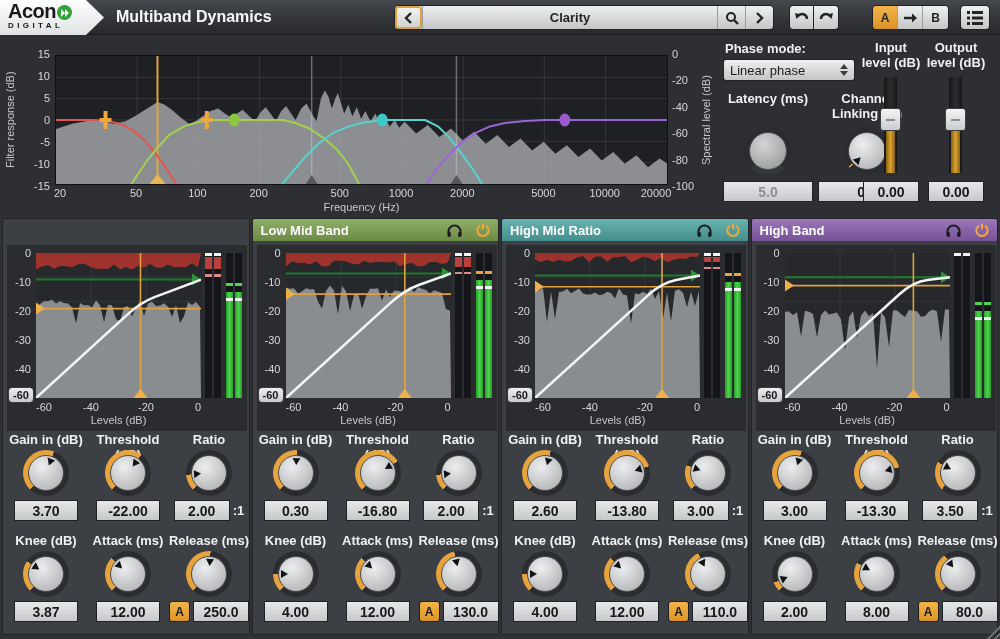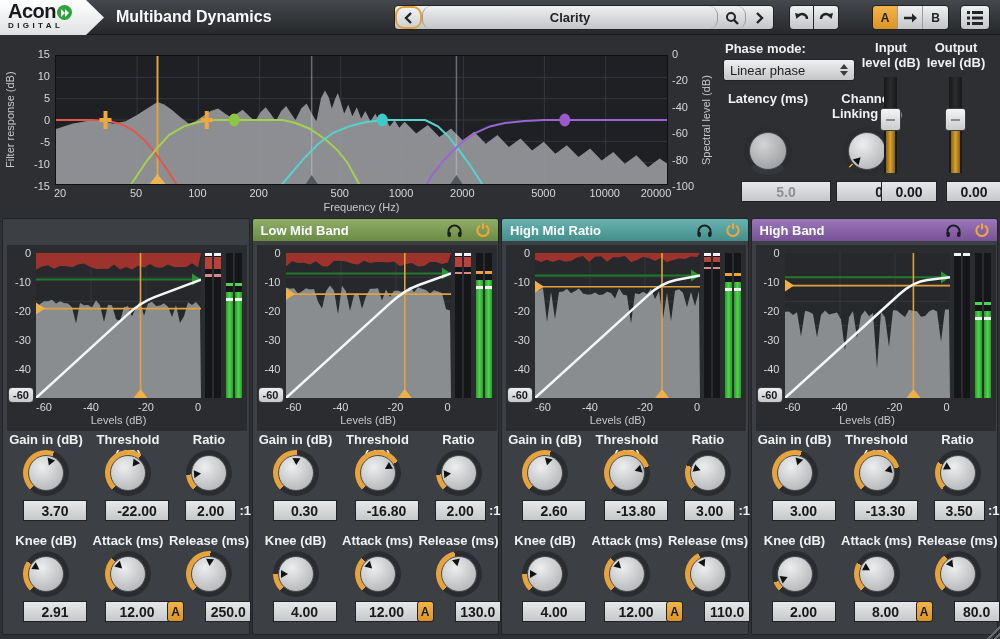--- a/index.html
+++ b/index.html
@@ -7,21 +7,21 @@
   body { font-family:"Liberation Sans", sans-serif; background:#2f3134; color:#e8eaec; position:relative; }
 
   
   .topbar { position:relative; height:35px; background:linear-gradient(#45484c,#26282b); border-bottom:1px solid #191a1c; }
   .logo { position:absolute; left:0; top:0; width:104px; height:35px; background:linear-gradient(#ffffff,#dfe1e3); clip-path:polygon(0 0,86px 0,104px 17.5px,86px 35px,0 35px); display:flex; flex-direction:column; align-items:flex-start; padding:2px 0 0 8px; }
   .brand-top { font-size:20px; font-weight:bold; color:#17191b; line-height:19px; letter-spacing:0; display:flex; align-items:center; }
   .brand-top .playdot { display:inline-flex; width:15px; height:15px; border-radius:50%; background:#2fa33a; margin:2px 1px 0 1px; align-items:center; justify-content:center; }
   .brand-bottom { font-size:8px; font-weight:bold; color:#17191b; letter-spacing:3.4px; line-height:9px; }
   .title { position:absolute; left:116px; top:8px; font-size:16px; font-weight:bold; color:#fafbfc; }
   .preset-group { position:absolute; left:394px; top:5px; width:380px; height:25px; display:flex; background:linear-gradient(#eef0f1,#c3c5c7); border-radius:4px; border:1px solid #202225; overflow:hidden; }
-  .preset-group .seg { display:flex; align-items:center; justify-content:center; color:#222426;border-radius:9px; }
+  .preset-group .seg { display:flex; align-items:center; justify-content:center; color:#222426; }
   .pg-prev { width:27px; border:2px solid #e0a23a; border-radius:4px; background:linear-gradient(#f2f3f4,#cfd1d3); }
   .pg-name { flex:1; font-size:13px; font-weight:bold; border-left:1px solid #9a9c9e; border-right:1px solid #9a9c9e; }
   .pg-search { width:28px; border-right:1px solid #9a9c9e; }
   .pg-next { width:27px; }
   .tb-btn { position:absolute; top:5px; height:25px; background:linear-gradient(#eef0f1,#c3c5c7); border:1px solid #202225; border-radius:4px; display:flex; align-items:center; justify-content:center; color:#222426; font-weight:bold; }
   .undo { left:789px; width:25px; border-top-right-radius:0; border-bottom-right-radius:0; }
   .redo { left:814px; width:25px; border-left:none; border-top-left-radius:0; border-bottom-left-radius:0; }
   .ab-group { position:absolute; left:872px; top:5px; height:25px; display:flex; border:1px solid #202225; border-radius:4px; overflow:hidden; }
   .ab-seg { width:25px; display:flex; align-items:center; justify-content:center; font-size:12px; font-weight:bold; color:#222426; background:linear-gradient(#eef0f1,#c3c5c7); border-right:1px solid #9a9c9e; }
   .ab-seg:last-child { border-right:none; }
@@ -41,21 +41,21 @@
 
   
   .master { position:absolute; left:715px; top:0; width:285px; height:183px; font-size:13px; }
   .m-label { position:absolute; font-weight:bold; color:#f0f1f2; }
   .m-sel { position:absolute; left:8px; top:24px; width:132px; height:22px; background:linear-gradient(#eef0f1,#c3c5c7); border:1px solid #202225; border-radius:3px; color:#1c1e20; font-size:13px; display:flex; align-items:center; padding:0 6px; }
   .m-sel .spin { margin-left:auto; display:flex; flex-direction:column; gap:2px; }
   .m-sel .spin i { width:0; height:0; border-left:4px solid transparent; border-right:4px solid transparent; display:block; }
   .m-sel .spin i.up { border-bottom:5px solid #3a3c3e; }
   .m-sel .spin i.dn { border-top:5px solid #3a3c3e; }
   .two-line { text-align:center; line-height:15px; }
-  .valbox { position:absolute; height:21px; background:linear-gradient(#e6e8ea,#c6c8ca); border:1px solid #202225; color:#17191b; font-size:14px; font-weight:bold; display:flex; align-items:center; justify-content:center;margin-left:18px; }
+  .valbox { position:absolute; height:21px; background:linear-gradient(#e6e8ea,#c6c8ca); border:1px solid #202225; color:#17191b; font-size:14px; font-weight:bold; display:flex; align-items:center; justify-content:center; }
   .valbox.dim { color:#8e9092; }
   
   .knob { position:absolute; border-radius:50%; }
   .knob .ring { position:absolute; inset:0; border-radius:50%; }
   .knob .face { position:absolute; border-radius:50%; background:radial-gradient(circle at 38% 32%, #eceeef, #c2c4c6 60%, #a9abad); border:1px solid #4a4c4f; }
   .knob .ptr { position:absolute; inset:0; }
   .knob .ptr i { position:absolute; left:50%; top:17%; width:0; height:0; transform:translateX(-50%); border-left:4px solid transparent; border-right:4px solid transparent; border-top:7px solid #111214; }
   
   .vslider { position:absolute; width:22px; }
   .vslider .track { position:absolute; left:4px; top:0; width:13px; height:100%; background:linear-gradient(90deg,#16181a,#2a2c2e,#16181a); }
@@ -394,21 +394,21 @@
         <div class="kwrap">
             <div class="knob" style="left:0;top:0;width:46px;height:46px;">
         <div class="ring" style="background:conic-gradient(from 225deg, #e7a33c 0 78.8deg, #2a2c2f 78.8deg 360deg);"></div>
         <div class="face" style="left:5px;top:5px;width:36px;height:36px;"></div>
         <div class="ptr" style="transform:rotate(-56.3deg);">
                 <i></i>
               </div>
             </div>
           </div>
         <div class="vrow">
-            <div class="valbox">2.91</div>
+            <div class="valbox">3.87</div>
           </div>
       </div>
       <div class="kcell" style="left:84px; top:101px;">
         <div class="klabel">Attack (ms)</div>
         <div class="kwrap">
             <div class="knob" style="left:0;top:0;width:46px;height:46px;">
         <div class="ring" style="background:conic-gradient(from 225deg, #e7a33c 0 88.3deg, #2a2c2f 88.3deg 360deg);"></div>
         <div class="face" style="left:5px;top:5px;width:36px;height:36px;"></div>
         <div class="ptr" style="transform:rotate(-46.7deg);">
                 <i></i>

